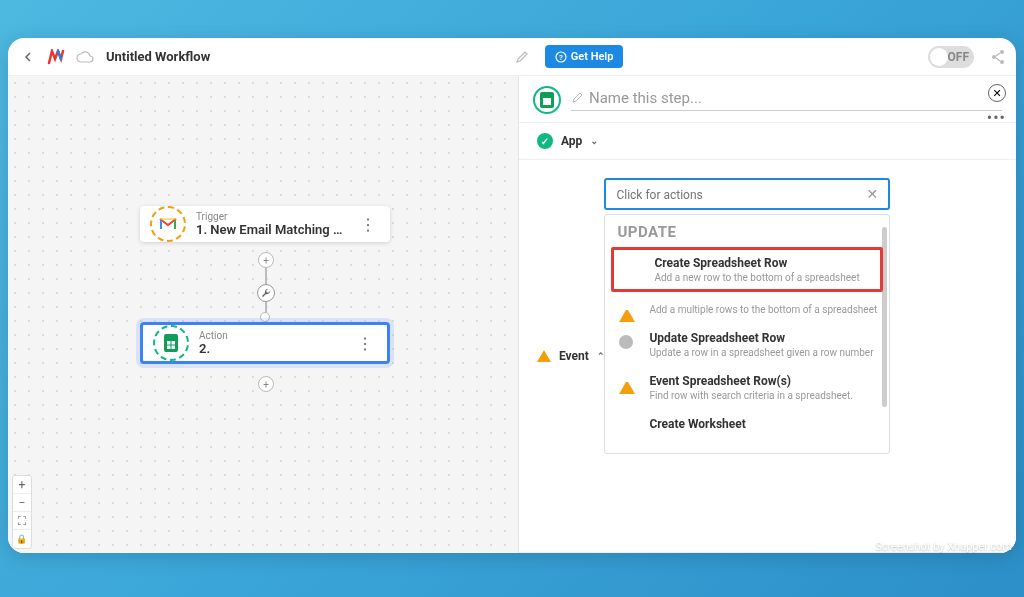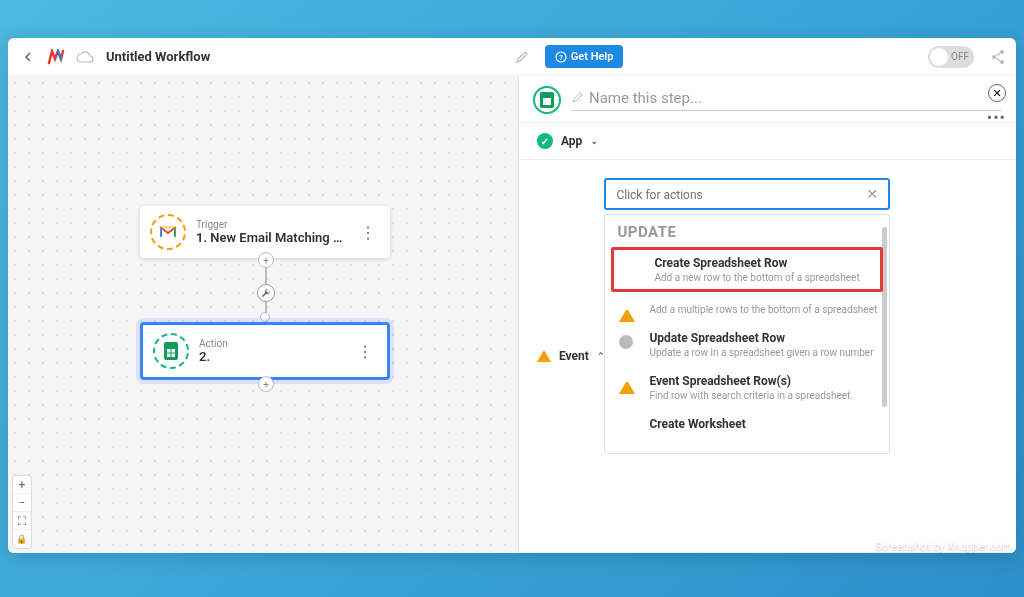--- a/index.html
+++ b/index.html
@@ -1,33 +1,33 @@
 <!DOCTYPE html>
 <html><head>
 <meta charset="utf-8">
 <style>
 *{box-sizing:border-box;margin:0;padding:0;font-family:-apple-system,BlinkMacSystemFont,'Segoe UI',Roboto,Arial,sans-serif}
 body{width:1024px;height:597px;background:linear-gradient(135deg,#4db8e0 0%,#3aa5d8 50%,#2d8fc8 100%);overflow:hidden;position:relative}
-.app{position:absolute;top:38px;left:8px;right:8px;bottom:44px;background:#fff;border-radius:6px;box-shadow:0 4px 20px rgba(0,0,0,0.15);display:flex;flex-direction:column;overflow:hidden}
+.app{position:absolute;top:38px;left:8px;right:8px;bottom:44px;background:#fff;border-radius:16px;box-shadow:0 4px 20px rgba(0,0,0,0.15);display:flex;flex-direction:column;overflow:hidden}
 .topbar{height:38px;display:flex;align-items:center;padding:0 10px;border-bottom:1px solid #eee;gap:8px}
 .back-btn{width:20px;height:20px;display:flex;align-items:center;justify-content:center;cursor:pointer;color:#666}
 .logo{width:22px;height:22px;display:flex;align-items:center;justify-content:center}
 .cloud-icon{color:#bbb;width:18px}
 .title{font-weight:700;font-size:13px;color:#333;margin-left:4px}
 .edit-icon{color:#bbb;margin-left:auto;cursor:pointer}
 .help-btn{background:#1e88e5;color:#fff;border:none;border-radius:4px;padding:5px 10px;font-size:11px;font-weight:600;display:flex;align-items:center;gap:4px;cursor:pointer}
-.toggle{margin-left:auto;width:46px;height:22px;background:#ddd;border-radius:11px;position:relative;display:flex;align-items:center;justify-content:flex-end;padding-right:5px;font-size:10px;color:#888;font-weight:400;cursor:pointer}
+.toggle{margin-left:auto;width:46px;height:22px;background:#ddd;border-radius:11px;position:relative;display:flex;align-items:center;justify-content:flex-end;padding-right:5px;font-size:12px;color:#888;font-weight:700;cursor:pointer}
 .toggle::before{content:'';position:absolute;left:2px;width:18px;height:18px;background:#fff;border-radius:50%}
 .share-icon{color:#bbb;cursor:pointer;margin-left:8px}
 .main{flex:1;display:flex;overflow:hidden}
 .canvas{flex:1;background:#f5f5f5;background-image:radial-gradient(#ddd 1px,transparent 1px);background-size:14px 14px;position:relative}
 .zoom-ctrl{position:absolute;left:4px;bottom:4px;background:#fff;border:1px solid #ddd;border-radius:3px;display:flex;flex-direction:column}
 .zoom-ctrl div{width:18px;height:18px;display:flex;align-items:center;justify-content:center;font-size:12px;color:#666;cursor:pointer;border-bottom:1px solid #eee}
 .zoom-ctrl div:last-child{border:none;font-size:9px}
-.node{position:absolute;background:#fff;border-radius:4px;box-shadow:0 1px 4px rgba(0,0,0,0.15);padding:8px 10px;display:flex;align-items:center;gap:10px;width:250px}
+.node{position:absolute;background:#fff;border-radius:4px;box-shadow:0 1px 4px rgba(0,0,0,0.15);padding:0 10px;display:flex;align-items:center;gap:10px;width:250px}
 .node.trigger{top:130px;left:132px}
 .node.action{top:246px;left:132px;border:3px solid #3b82f6;box-shadow:0 0 0 4px rgba(59,130,246,0.15)}
 .node-icon{width:36px;height:36px;border-radius:50%;display:flex;align-items:center;justify-content:center;flex-shrink:0}
 .node-icon.gmail{border:2px dashed #f59e0b}
 .node-icon.sheets{border:2px dashed #10b981}
 .node-body{flex:1;min-width:0}
 .node-label{font-size:10px;color:#888}
 .node-title{font-size:13px;font-weight:600;color:#333;white-space:nowrap;overflow:hidden;text-overflow:ellipsis}
 .node-menu{color:#666;cursor:pointer;font-size:16px;padding:0 4px}
 .connector{position:absolute;left:257px;top:180px;width:2px;height:66px;background:#bbb}

